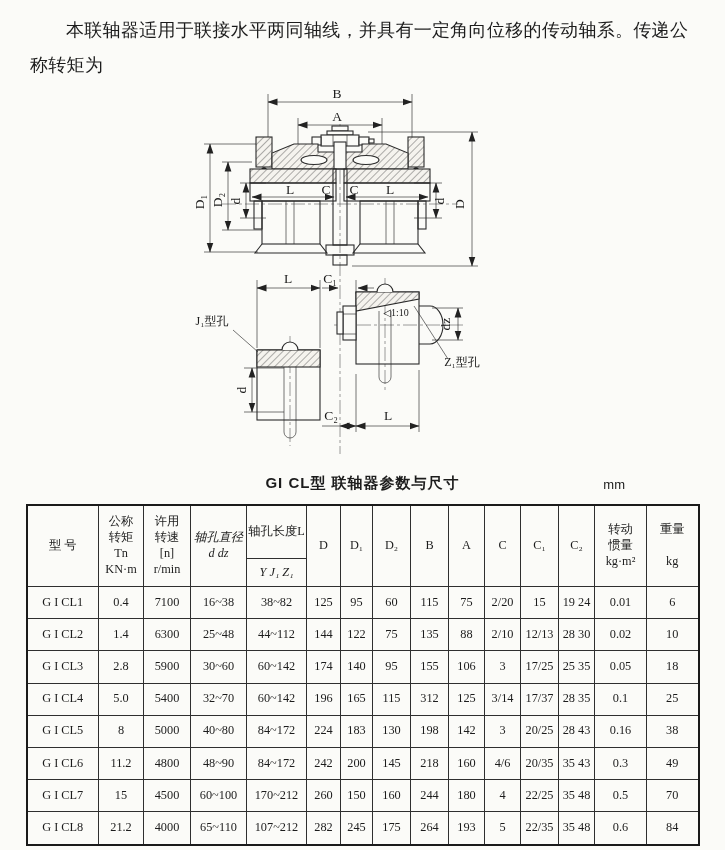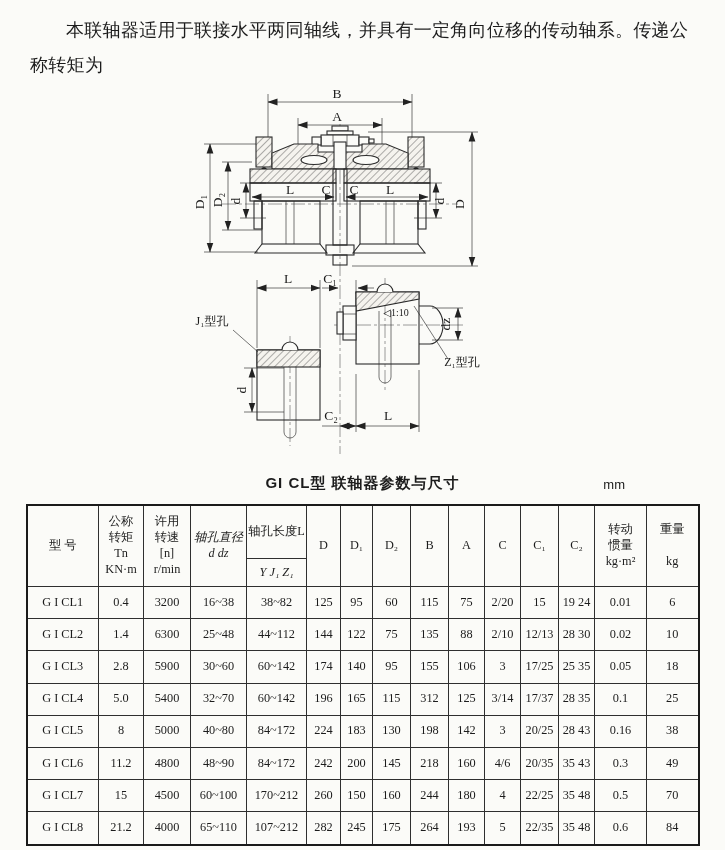--- a/index.html
+++ b/index.html
@@ -249,21 +249,21 @@
 kg</th>
     </tr>
     <tr>
       <th class="under">Y  J₁ Z₁</th>
     </tr>
   </thead>
   <tbody>
       <tr>
         <td>G I CL1</td>
         <td>0.4</td>
-        <td>3200</td>
+        <td>7100</td>
         <td>16~38</td>
         <td>38~82</td>
         <td>125</td>
         <td>95</td>
         <td>60</td>
         <td>115</td>
         <td>75</td>
         <td>2/20</td>
         <td>15</td>
         <td>19 24</td>

